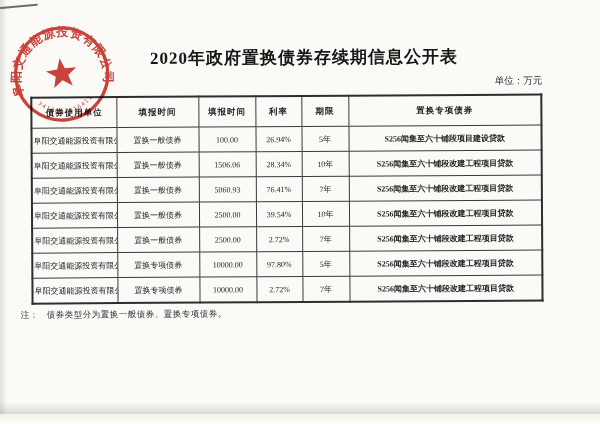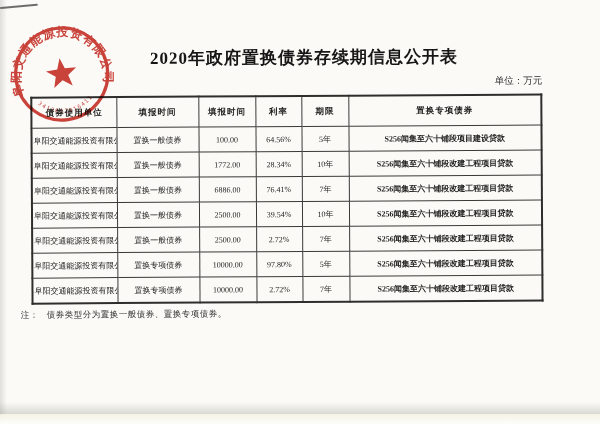--- a/index.html
+++ b/index.html
@@ -78,36 +78,36 @@
             <th>利率</th>
             <th>期限</th>
             <th>置换专项债券</th>
           </tr>
       </thead>
       <tbody>
           <tr>
             <td class="c0">阜阳交通能源投资有限公司</td>
             <td class="c1">置换一般债券</td>
             <td class="c2">100.00</td>
-            <td class="c3">64.56%</td>
+            <td class="c3">26.94%</td>
             <td class="c4">5年</td>
             <td class="c5">S256闻集至六十铺段项目建设贷款</td>
           </tr>
           <tr>
             <td class="c0">阜阳交通能源投资有限公司</td>
             <td class="c1">置换一般债券</td>
-            <td class="c2">1772.00</td>
+            <td class="c2">1506.06</td>
             <td class="c3">28.34%</td>
             <td class="c4">10年</td>
             <td class="c5">S256闻集至六十铺段改建工程项目贷款</td>
           </tr>
           <tr>
             <td class="c0">阜阳交通能源投资有限公司</td>
             <td class="c1">置换一般债券</td>
-            <td class="c2">6886.00</td>
+            <td class="c2">5060.93</td>
             <td class="c3">76.41%</td>
             <td class="c4">7年</td>
             <td class="c5">S256闻集至六十铺段改建工程项目贷款</td>
           </tr>
           <tr>
             <td class="c0">阜阳交通能源投资有限公司</td>
             <td class="c1">置换一般债券</td>
             <td class="c2">2500.00</td>
             <td class="c3">39.54%</td>
             <td class="c4">10年</td>

